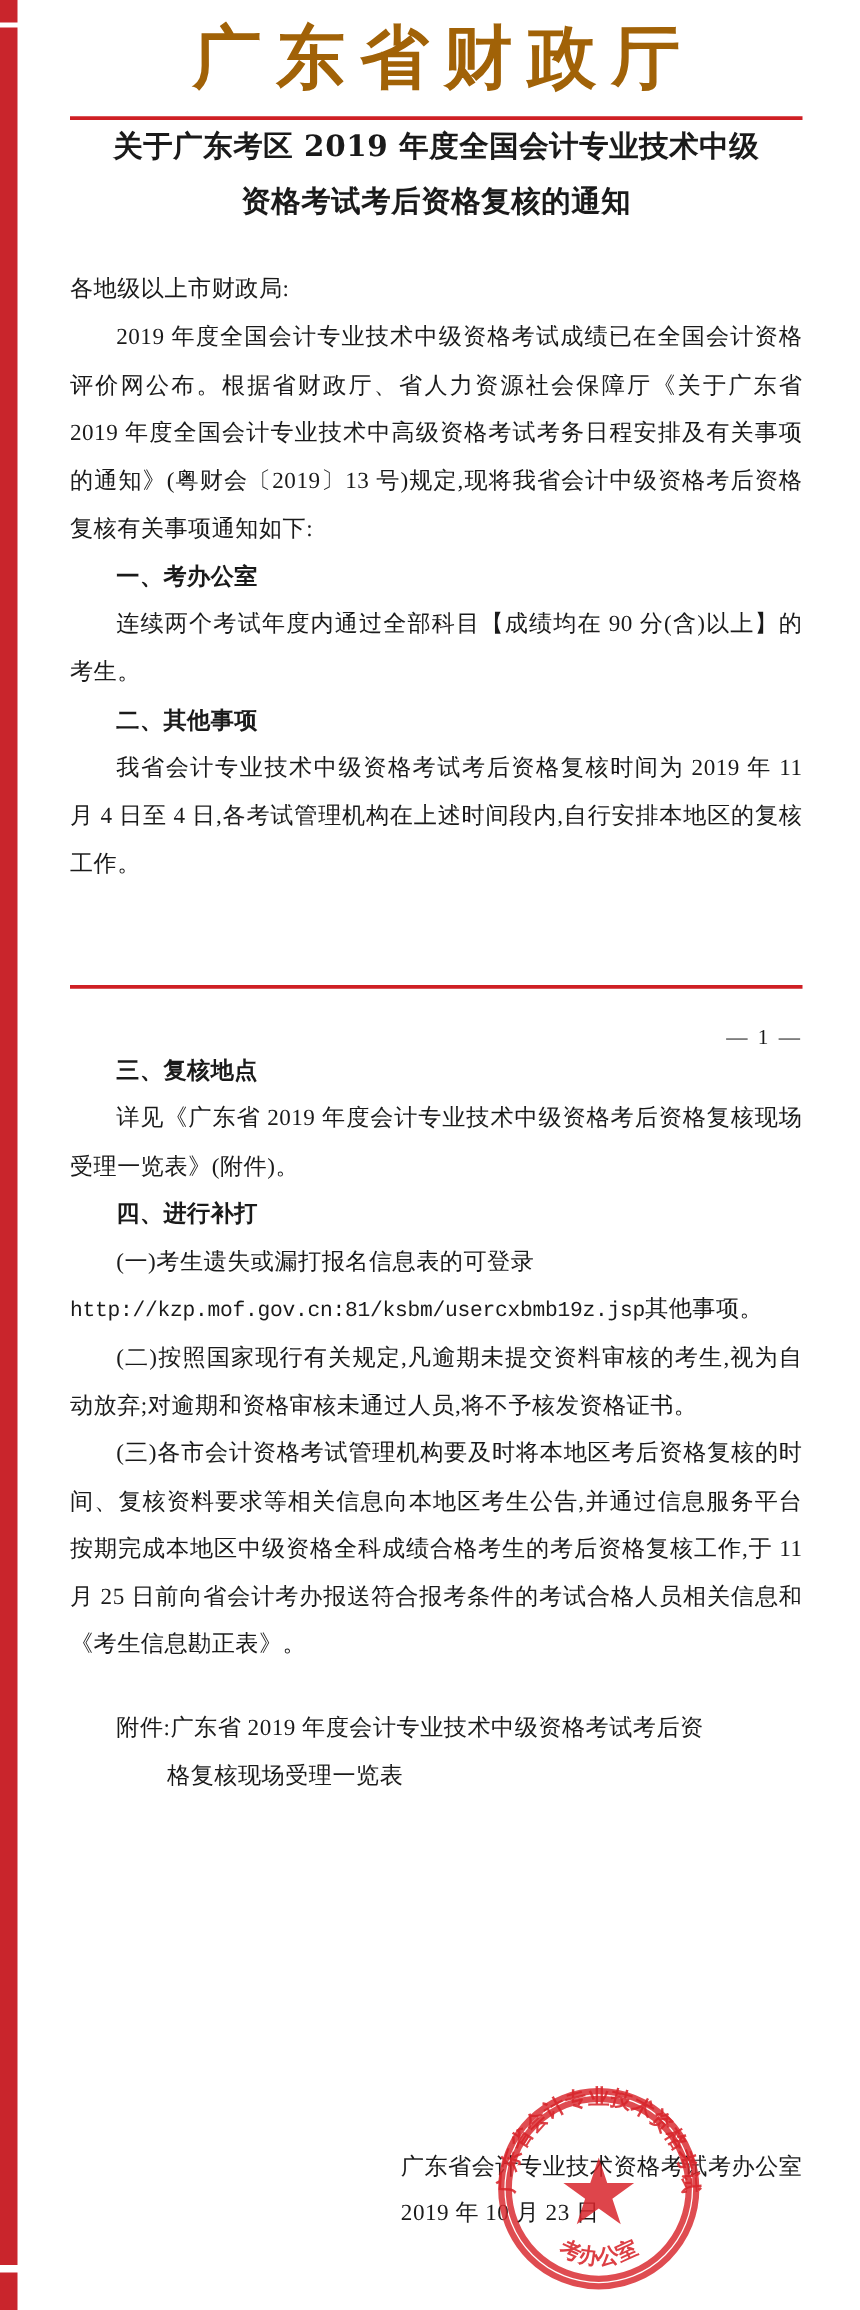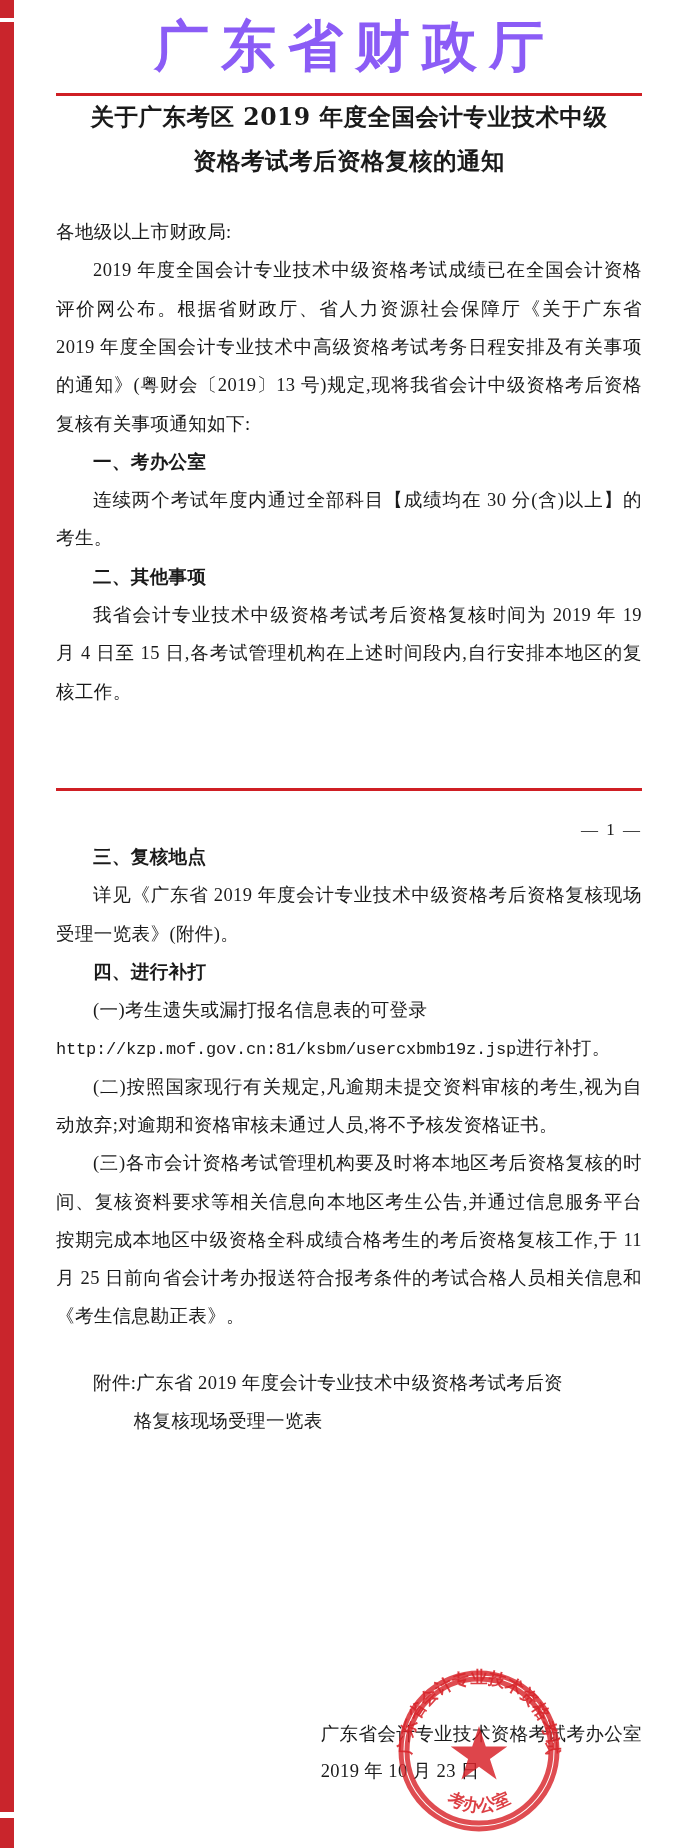--- a/index.html
+++ b/index.html
@@ -37,21 +37,21 @@
     padding: 0 46px 0 42px;
   }
 
   
   .doc-header {
     text-align: center;
     padding-top: 14px;
   }
   .doc-title-red {
     font-family: "DejaVu Serif", "Liberation Serif", serif;
-    color: #8b5cf6;
+    color: #a16207;
     font-weight: bold;
     font-size: 55px;
     letter-spacing: 12px;
     line-height: 1.15;
     white-space: nowrap;
     text-indent: 12px;
   }
   .header-rule {
     margin-top: 16px;
     height: 3px;
@@ -203,33 +203,33 @@
 
   <div class="main-heading">
     <span class="line1">关于广东考区 2019 年度全国会计专业技术中级</span>
     <span class="line2">资格考试考后资格复核的通知</span>
   </div>
 
   <div class="body-block">
     <p class="p noindent">各地级以上市财政局:</p>
     <p class="p">2019 年度全国会计专业技术中级资格考试成绩已在全国会计资格评价网公布。根据省财政厅、省人力资源社会保障厅《关于广东省 2019 年度全国会计专业技术中高级资格考试考务日程安排及有关事项的通知》(粤财会〔2019〕13 号)规定,现将我省会计中级资格考后资格复核有关事项通知如下:</p>
     <p class="p bold">一、考办公室</p>
-    <p class="p">连续两个考试年度内通过全部科目【成绩均在 30 分(含)以上】的考生。</p>
+    <p class="p">连续两个考试年度内通过全部科目【成绩均在 90 分(含)以上】的考生。</p>
     <p class="p bold">二、其他事项</p>
-    <p class="p">我省会计专业技术中级资格考试考后资格复核时间为 2019 年 19 月 4 日至 15 日,各考试管理机构在上述时间段内,自行安排本地区的复核工作。</p>
+    <p class="p">我省会计专业技术中级资格考试考后资格复核时间为 2019 年 11 月 4 日至 4 日,各考试管理机构在上述时间段内,自行安排本地区的复核工作。</p>
   </div>
 
   <div class="page-sep"></div>
   <div class="page-num">— 1 —</div>
 
   <div class="page2">
     <p class="p bold">三、复核地点</p>
     <p class="p">详见《广东省 2019 年度会计专业技术中级资格考后资格复核现场受理一览表》(附件)。</p>
     <p class="p bold">四、进行补打</p>
-    <p class="p"><span>(一)考生遗失或漏打报名信息表的可登录</span><br><span class="mono-url">http://kzp.mof.gov.cn:81/ksbm/usercxbmb19z.jsp</span><span>进行补打。</span></p>
+    <p class="p"><span>(一)考生遗失或漏打报名信息表的可登录</span><br><span class="mono-url">http://kzp.mof.gov.cn:81/ksbm/usercxbmb19z.jsp</span><span>其他事项。</span></p>
     <p class="p">(二)按照国家现行有关规定,凡逾期未提交资料审核的考生,视为自动放弃;对逾期和资格审核未通过人员,将不予核发资格证书。</p>
     <p class="p">(三)各市会计资格考试管理机构要及时将本地区考后资格复核的时间、复核资料要求等相关信息向本地区考生公告,并通过信息服务平台按期完成本地区中级资格全科成绩合格考生的考后资格复核工作,于 11 月 25 日前向省会计考办报送符合报考条件的考试合格人员相关信息和《考生信息勘正表》。</p>
 
     <div class="attachment">
       <span>附件:广东省 2019 年度会计专业技术中级资格考试考后资</span>
       <span class="cont">格复核现场受理一览表</span>
     </div>
   </div>
 
   <div class="signature">

